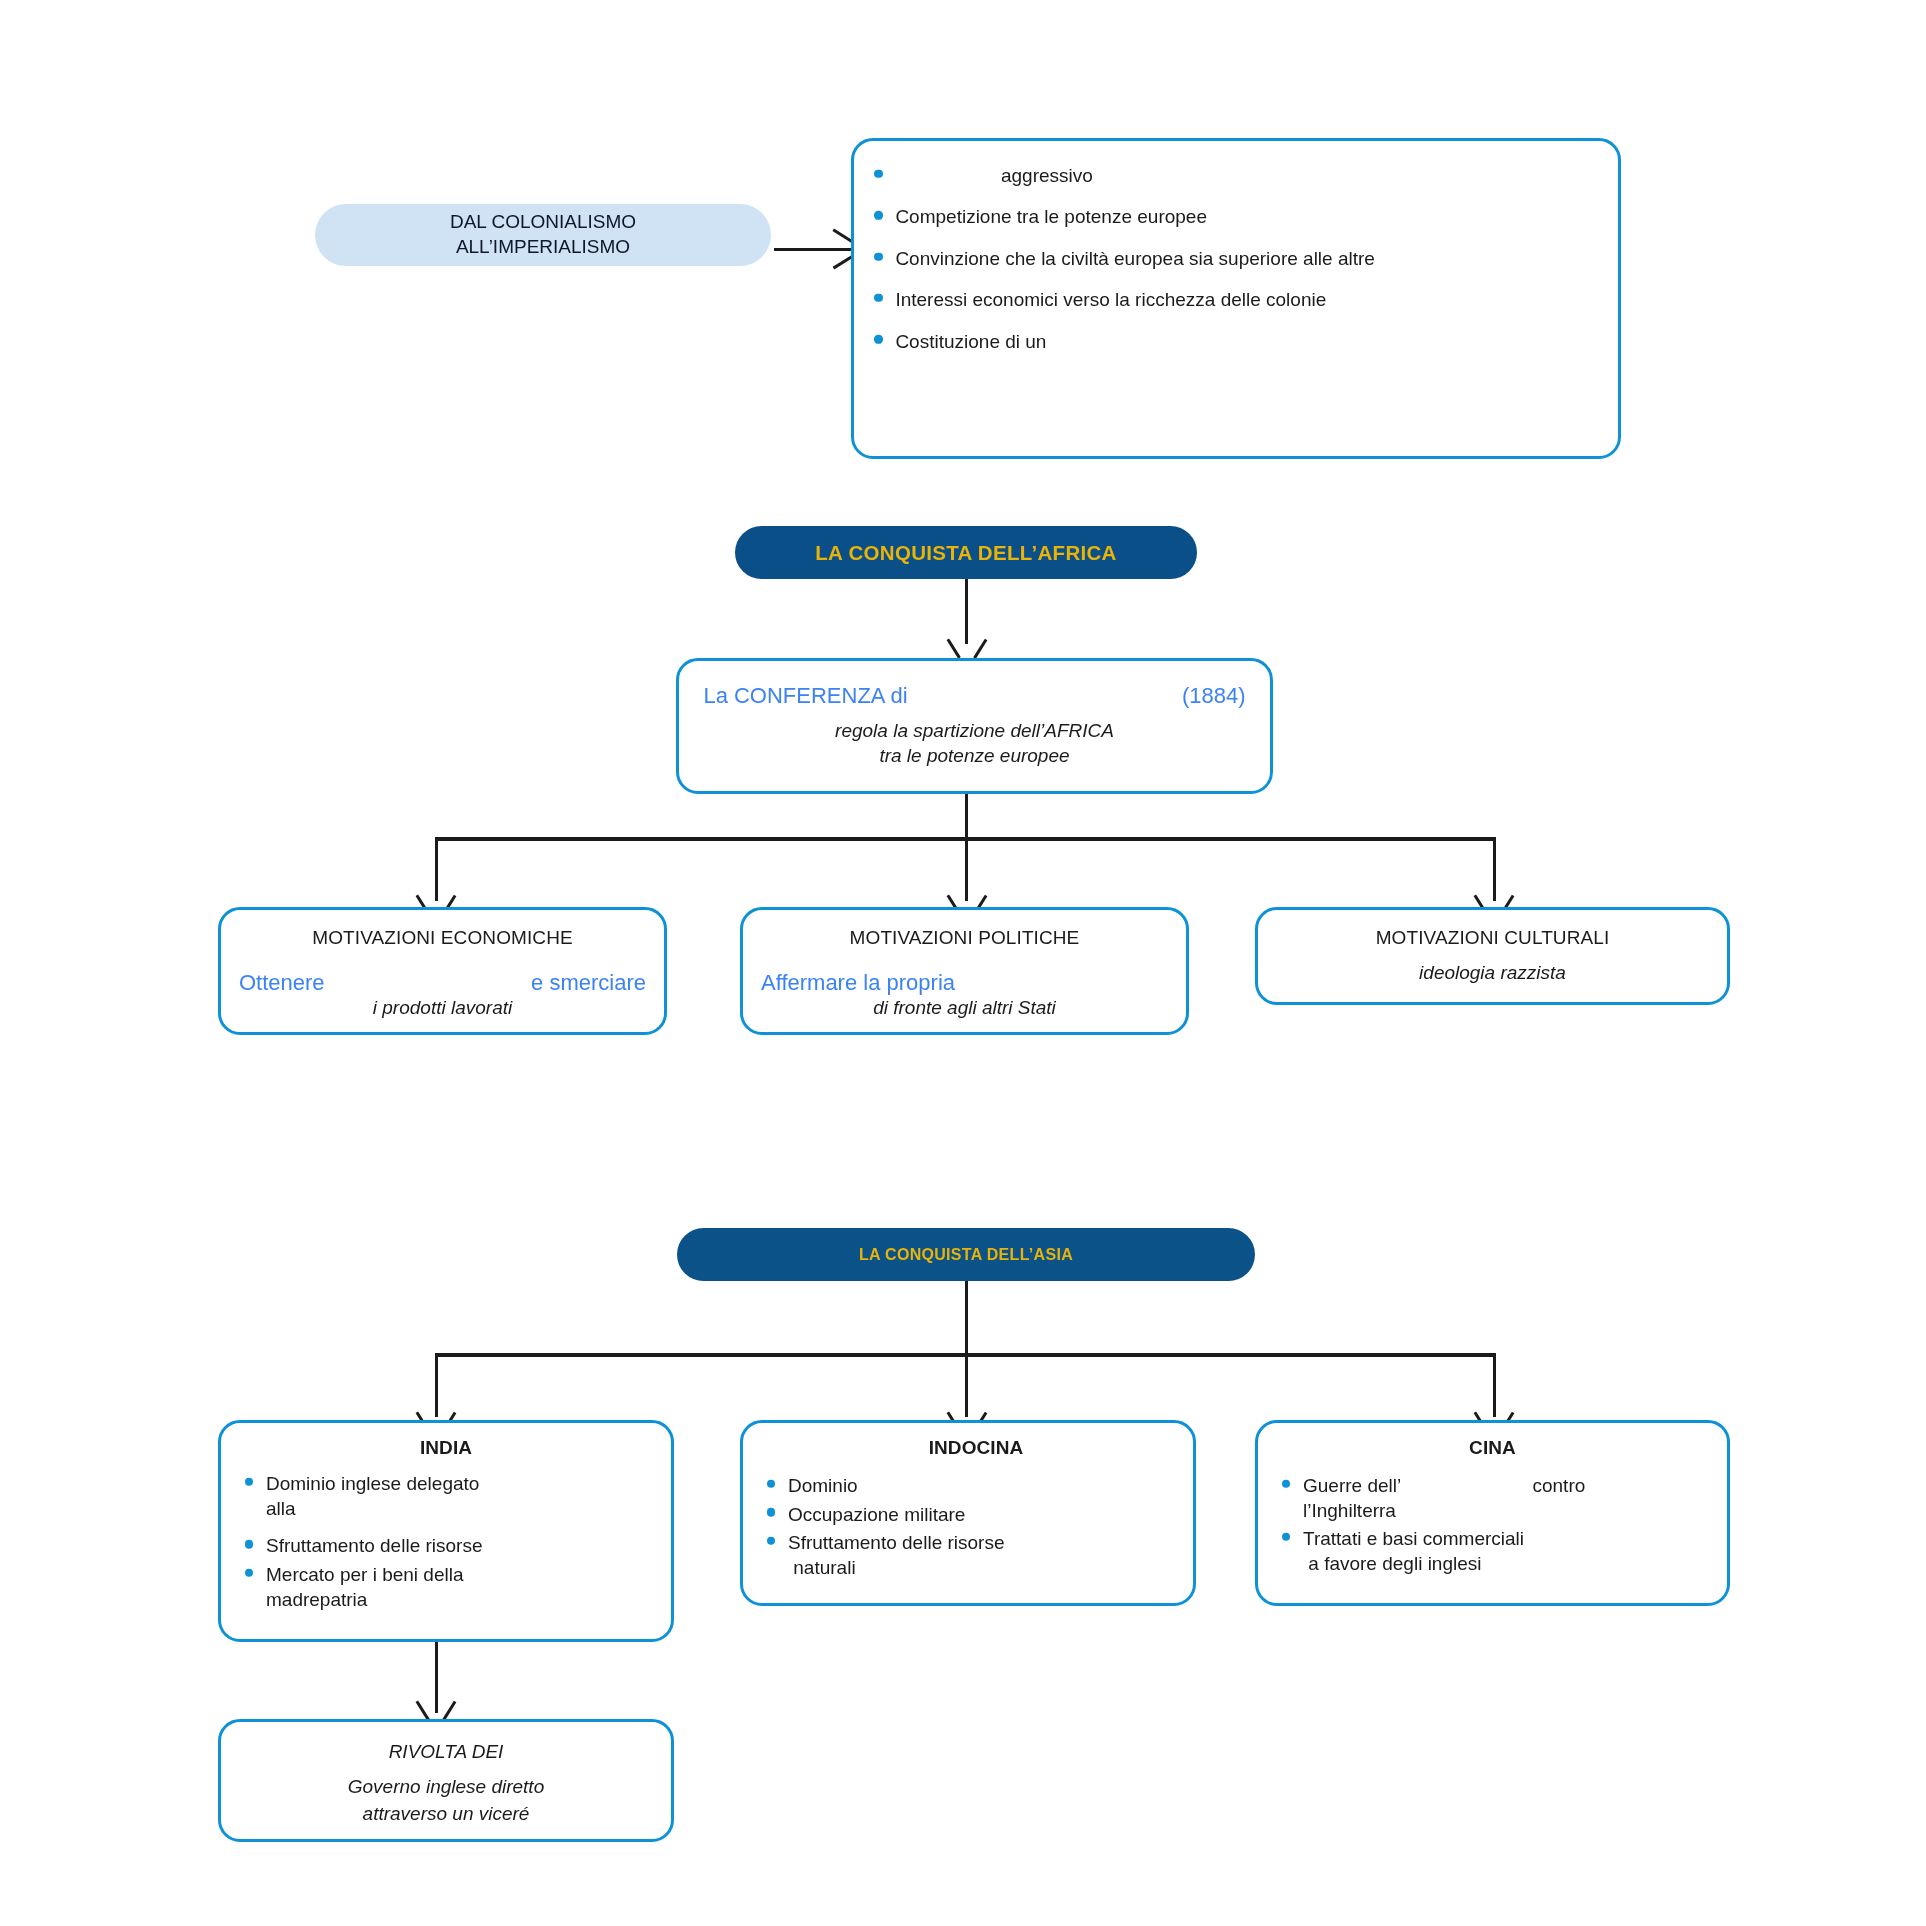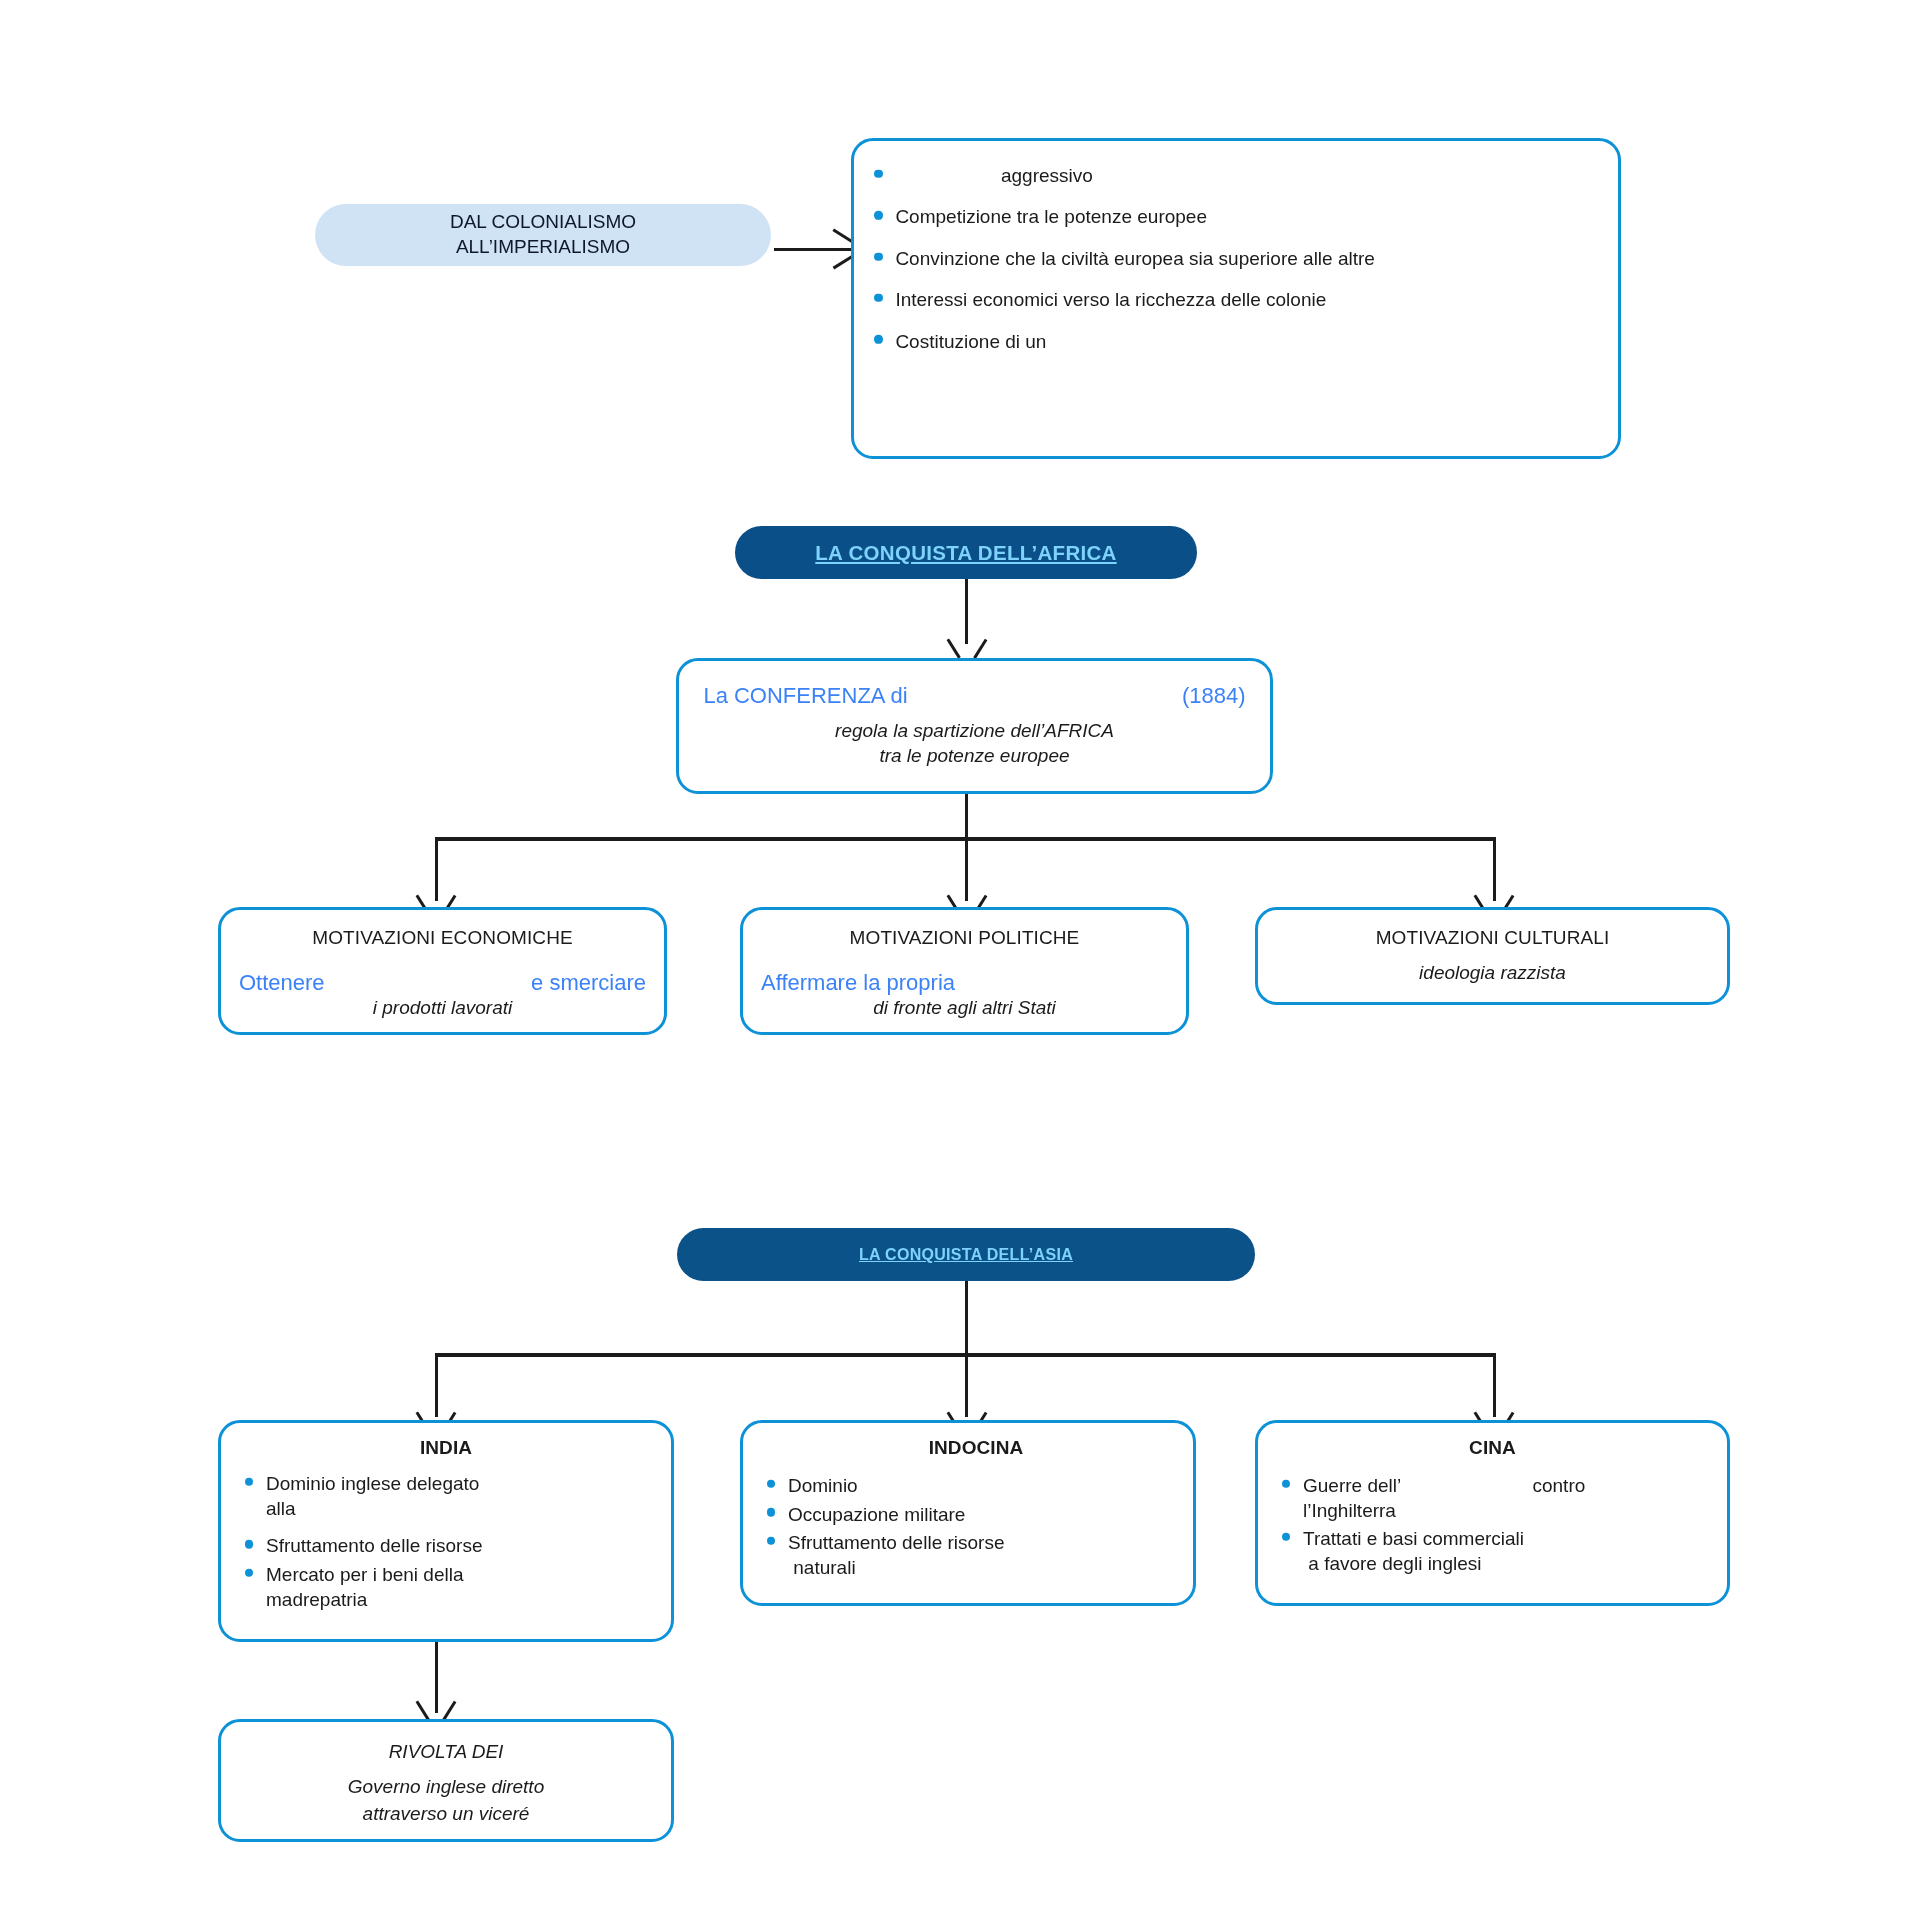--- a/index.html
+++ b/index.html
@@ -20,21 +20,21 @@
     background:#ffffff;
   }
   .pill{
     position:absolute;
     box-sizing:border-box;
     border-radius:641px;
     display:flex;align-items:center;justify-content:center;
     text-align:center;
   }
   .pill.light{ background:#cfe3f5; color:#0f172a; }
-  .pill.dark{ color:#7dd3fc; font-weight:bold; letter-spacing:0.3px;text-decoration:underline; }
+  .pill.dark{ color:#eab308; font-weight:bold; letter-spacing:0.3px; }
 
   .ttl{
     position:absolute;left:0;right:0;
     text-align:center;
     font-size:19px;
     color:#1b1b1b;
     letter-spacing:0.1px;
   }
   .ttl.bold{font-weight:bold;}
 

